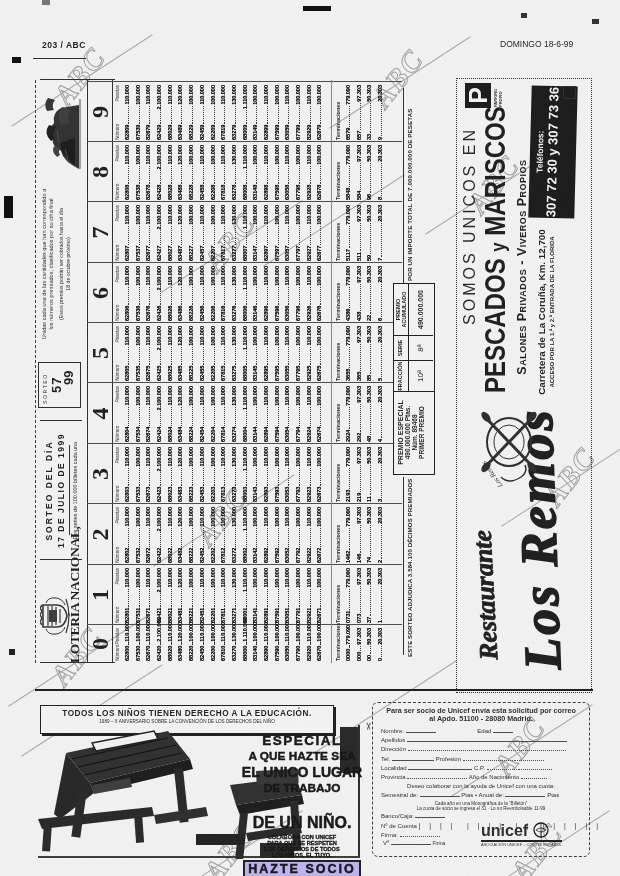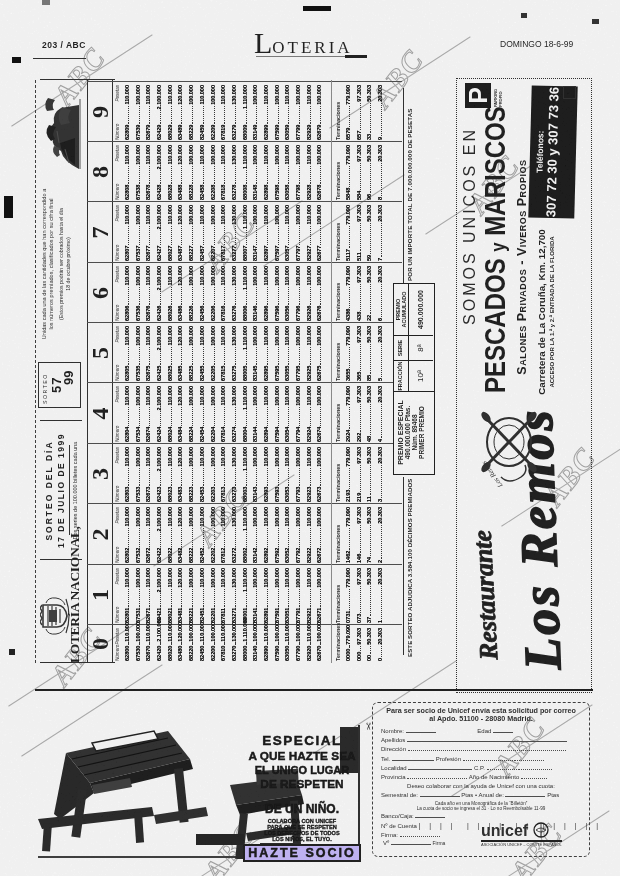--- a/index.html
+++ b/index.html
@@ -99,25 +99,20 @@
       <div class="wline"></div>
     </div>
 
 <div class="wm" style="left:352px;top:678px">
       <div class="wline"></div>
     </div>
 
 <div class="abs" style="left:42px;top:40px;font-size:8.5px;font-weight:bold;letter-spacing:0.5px;">203 / ABC</div>
 <div class="abs" style="left:33px;top:58px;width:53px;height:1.2px;background:#222;"></div>
 
-<div class="abs" style="left:254px;top:30px;font-family:'Liberation Serif',serif;">
-  <span style="font-size:30px;line-height:26px;">L</span><span style="font-size:17px;letter-spacing:3px;">OTERIA</span>
-  <div style="position:absolute;left:2px;top:26px;width:92px;height:1px;background:#777;"></div>
-  <div style="position:absolute;left:91px;top:25px;width:22px;height:2.5px;background:#111;"></div>
-</div>
 
 <div class="abs" style="left:500px;top:39px;font-size:8.5px;">DOMINGO 18-6-99</div>
 
 <div id="tbl">
 
   <div style="position:absolute;left:0;top:0px;width:583px;height:0;border-top:1.5px dashed #333;"></div>
 
   <div class="hl" style="left:0;top:52px;width:583px;"></div>
 
   <div class="hl" style="left:0;top:77px;width:583px;"></div>
@@ -1545,20 +1540,25 @@
   <div class="abs" style="left:585px;top:37px;width:26px;font-size:4px;font-weight:bold;line-height:4.5px;">PARKING<br>PROPIO</div>
 </div>
 
 <div class="abs" style="left:563px;top:86px;width:11px;height:11px;border:1px solid #222;
   font-size:8px;text-align:center;line-height:11px;">5</div>
 
 <div class="abs" style="left:35px;top:689px;width:558px;height:1.5px;background:#111;"></div>
 
 <div class="abs" style="left:36px;top:703px;width:326px;height:153px;">
 
+  <div style="position:absolute;left:4px;top:2px;width:292px;height:27px;border:1.5px solid #111;
+    box-shadow:2px 2px 0 #111;text-align:center;background:#fff;">
+    <div style="font-size:8.2px;font-weight:bold;letter-spacing:0.5px;margin-top:3px;">TODOS LOS NIÑOS TIENEN DERECHO A LA EDUCACIÓN.</div>
+    <div style="font-size:4.6px;margin-top:1px;">1989 – X ANIVERSARIO SOBRE LA CONVENCIÓN DE LOS DERECHOS DEL NIÑO</div>
+  </div>
 
   <div style="position:absolute;left:322px;top:22px;width:1.5px;height:133px;background:#222;"></div>
 
   <div style="position:absolute;left:2px;top:153px;width:322px;height:1.5px;background:#333;"></div>
 
   <svg style="position:absolute;left:0;top:22px;" width="326" height="134" viewBox="0 0 326 134">
     <g fill="#1c1c1c">
 
       <path d="M30 28 L132 6 L154 34 L54 58 Z" fill="#242424"></path>
       <path d="M56 18 L118 6 L122 14 L60 26 Z" fill="#fdfdfd" stroke="#111" stroke-width="1.5"></path>
@@ -1582,23 +1582,23 @@
       <rect x="224" y="118" width="34" height="15" fill="#1c1c1c"></rect>
     </g>
   </svg>
 
   <div style="position:absolute;left:304px;top:24px;width:18px;height:46px;background:#1b1b1b;"></div>
 
   <div style="position:absolute;left:198px;top:30px;width:136px;text-align:center;
     font-weight:bold;color:#0b0b0b;-webkit-text-stroke:0.45px #000;">
     <div style="font-size:13.5px;letter-spacing:1.5px;">ESPECIAL</div>
     <div style="font-size:11.8px;margin-top:1px;">A QUE HAZTE SEA</div>
-    <div style="font-size:11px;margin-top:1px;">EL UNICO LUGAR</div>
-    <div style="font-size:11.8px;margin-top:1px;">DE RESPETEN</div>
-    <div style="font-size:12px;margin-top:11px;">DE UN NIÑO.</div>
+    <div style="font-size:14px;margin-top:1px;">EL UNICO LUGAR</div>
+    <div style="font-size:11.8px;margin-top:1px;">DE TRABAJO</div>
+    <div style="font-size:16px;margin-top:19px;">DE UN NIÑO.</div>
     <div style="font-size:5.6px;margin-top:2px;-webkit-text-stroke:0.3px #000;">COLABORA CON UNICEF</div>
     <div style="font-size:5.6px;-webkit-text-stroke:0.3px #000;">PARA QUE SE RESPETEN</div>
     <div style="font-size:5.6px;-webkit-text-stroke:0.3px #000;">LOS DERECHOS DE TODOS</div>
     <div style="font-size:5.6px;-webkit-text-stroke:0.3px #000;">LOS NIÑOS, EL TUYO.</div>
     <div style="font-size:12.5px;letter-spacing:2px;margin-top:2px;border:2px solid #111;
       display:inline-block;padding:0 3px;background:#c4b5fd;">HAZTE SOCIO</div>
   </div>
 
   <div style="position:absolute;left:160px;top:131px;width:48px;height:11px;background:#161616;"></div>
 </div>

